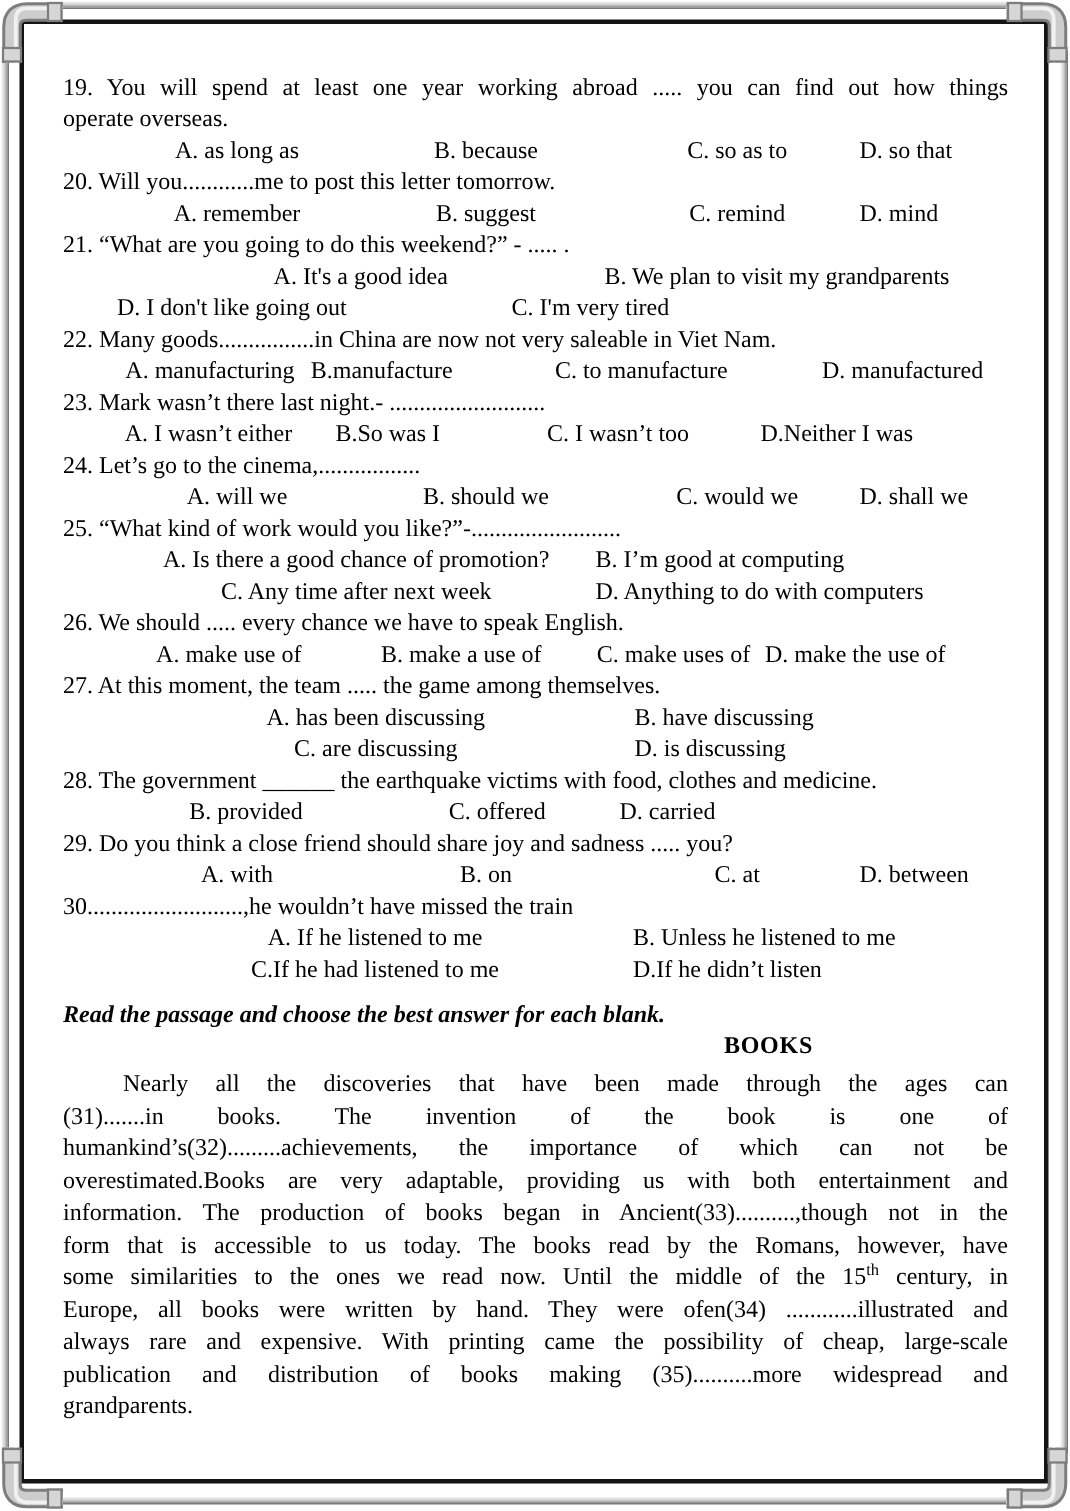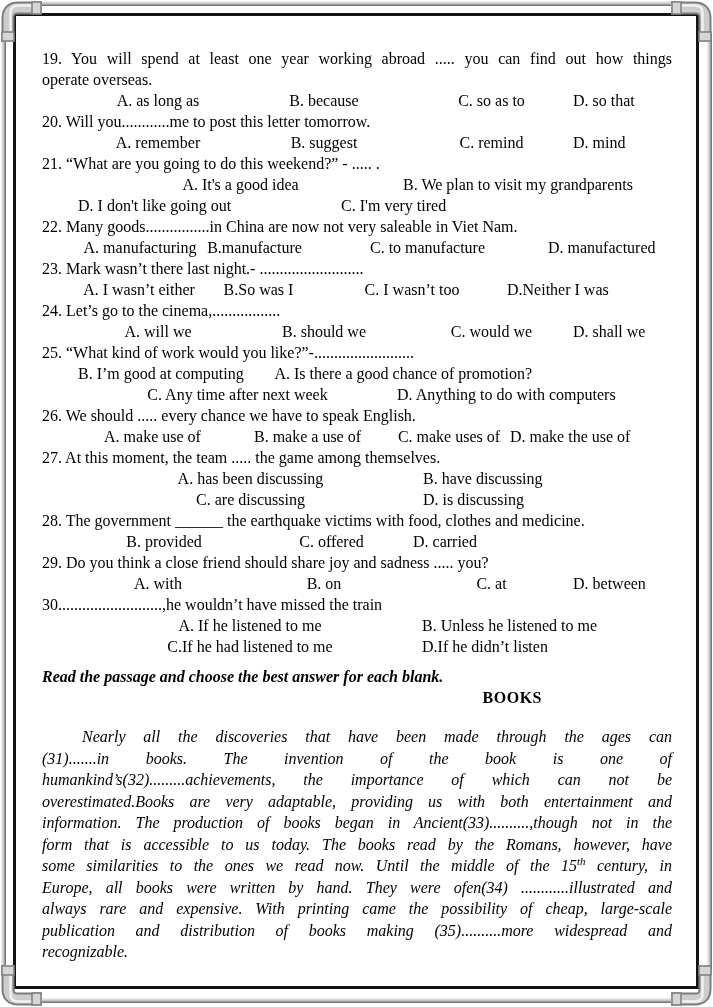--- a/index.html
+++ b/index.html
@@ -53,21 +53,21 @@
   .t23 .c1 { width: 122px; } .t23 .c2 { width: 117px; } .t23 .c3 { width: 190px; }
   .t26 .c1 { width: 149px; } .t26 .c2 { width: 161px; } .t26 .c3 { width: 122px; }
   .t2a .c1 { width: 325px; }
   .t2b .c1 { width: 319px; }
   .t2c .c1 { width: 345px; }
   .t2d .c1 { width: 344px; }
 
   .instruction { margin-top: 9px; font-weight: bold; font-style: italic; }
   .books-title { font-weight: bold; text-align: right; padding-right: 130px; letter-spacing: 0.5px; }
 
-  .passage { margin-top: 18px; font-style: italic; }
+  .passage { margin-top: 4px; }
   .pline { text-align: justify; text-align-last: justify; line-height: 21.5px; }
   .pline.first { text-indent: 40px; }
   .pline.last { text-align-last: left; }
   .pline sup { font-size: 11px; line-height: 0; vertical-align: super; }
 </style>
 </head>
 <body>
 
 <div class="page">
 
@@ -163,22 +163,22 @@
     <div class="stem">24. Let’s go to the cinema,.................</div>
     <div class="opts td">
       <span class="cell c1">A. will we</span>
       <span class="cell c2">B. should we</span>
       <span class="cell c3">C. would we</span>
       <span class="cell">D. shall we</span>
     </div>
 
     <div class="stem">25. “What kind of work would you like?”-.........................</div>
     <div class="opts t2b">
+      <span class="cell c1">A. Is there a good chance of promotion?</span>
       <span class="cell">B. I’m good at computing</span>
-      <span class="cell c1">A. Is there a good chance of promotion?</span>
     </div>
     <div class="opts t2b">
       <span class="cell c1">C. Any time after next week</span>
       <span class="cell">D. Anything to do with computers</span>
     </div>
 
     <div class="stem">26. We should ..... every chance we have to speak English.</div>
     <div class="opts t26">
       <span class="cell c1">A. make use of</span>
       <span class="cell c2">B. make a use of</span>
@@ -228,17 +228,17 @@
       <div class="pline first">Nearly all the discoveries that have been made through the ages can</div>
       <div class="pline">(31).......in books. The invention of the book is one of</div>
       <div class="pline">humankind’s(32).........achievements, the importance of which can not be</div>
       <div class="pline">overestimated.Books are very adaptable, providing us with both entertainment and</div>
       <div class="pline">information. The production of books began in Ancient(33)..........,though not in the</div>
       <div class="pline">form that is accessible to us today. The books read by the Romans, however, have</div>
       <div class="pline"><span>some similarities to the ones we read now. Until the middle of the 15</span><sup>th</sup> <span>century, in</span></div>
       <div class="pline">Europe, all books were written by hand. They were ofen(34) ............illustrated and</div>
       <div class="pline">always rare and expensive. With printing came the possibility of cheap, large-scale</div>
       <div class="pline">publication and distribution of books making (35)..........more widespread and</div>
-      <div class="pline last">recognizable.</div>
+      <div class="pline last">grandparents.</div>
     </div>
 
   </div>
 </div>
 
 </body></html>

